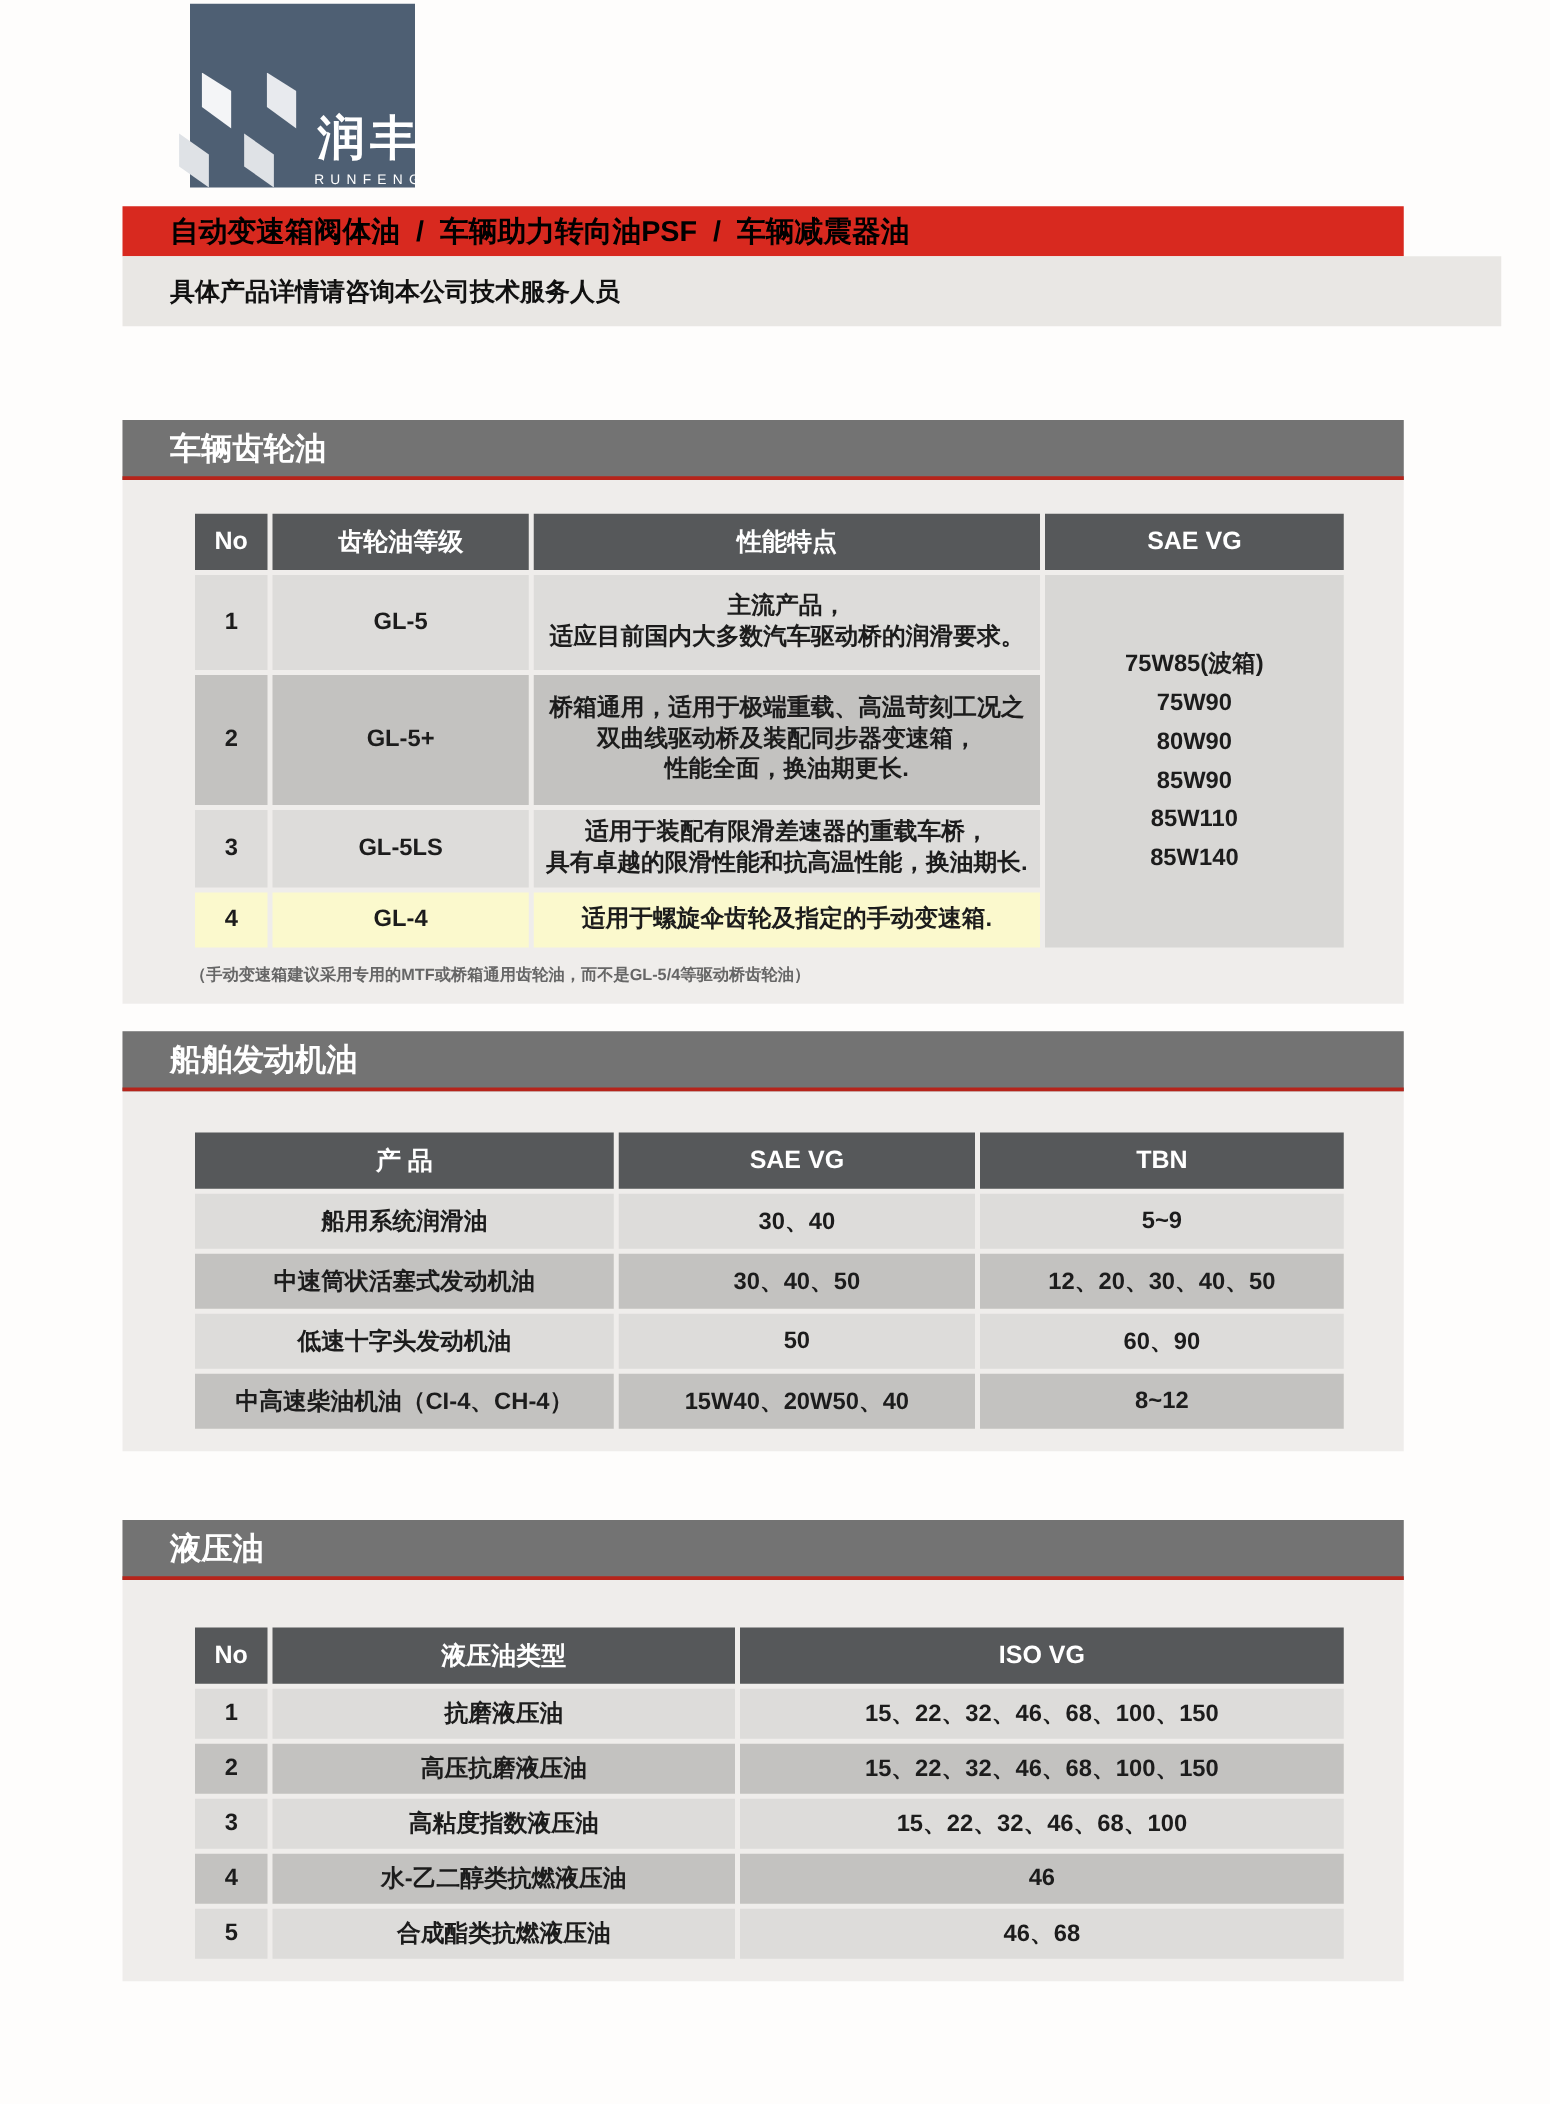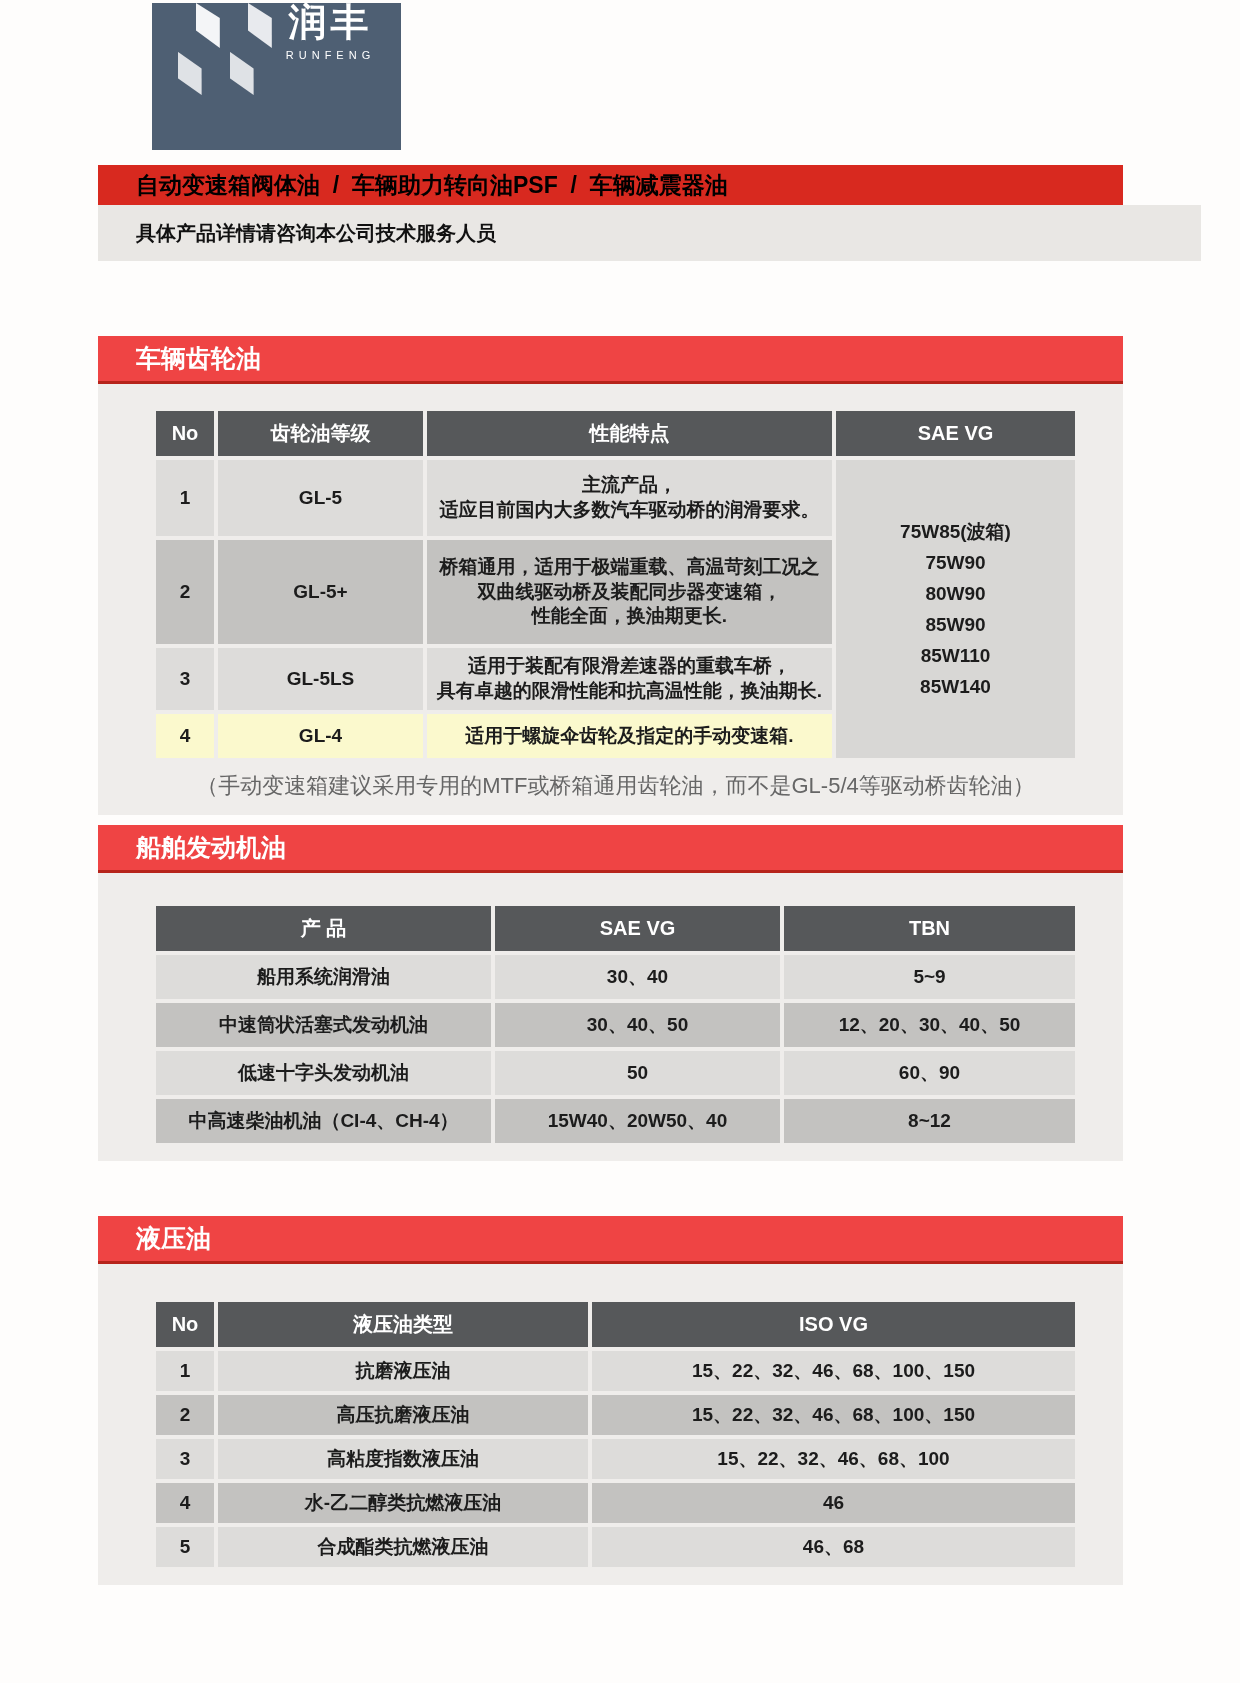--- a/index.html
+++ b/index.html
@@ -5,22 +5,22 @@
   html,body{margin:0;padding:0;}
   body{
     width:1240px;height:1683px;background:#ffffff;
     font-family:"Liberation Sans","DejaVu Sans",sans-serif;
     -webkit-font-smoothing:antialiased;
   }
   .page{position:relative;width:1240px;height:1683px;background:#fefdfc;overflow:hidden;}
 
   
   .logo{
-    position:absolute;left:152px;top:3px;width:249px;height:147px;
-    background:#4e5f73;display:flex;align-items:flex-start;justify-content:center;gap:14px;
+    position:absolute;left:152px;top:3px;width:180px;height:147px;
+    background:#4e5f73;display:flex;align-items:flex-end;justify-content:center;gap:14px;
   }
   .logo-marks{display:flex;gap:10px;}
   .mark{position:relative;width:42px;height:92px;}
   .mark i{position:absolute;display:block;}
   .mark .sa{left:8px;top:0;width:34px;height:50px;background:#f4f5f7;
     clip-path:polygon(30% 0,100% 30%,100% 90%,30% 55%);}
   .mark .sb{left:0;top:44px;width:34px;height:48px;background:#dfe2e6;
     clip-path:polygon(0 10%,70% 45%,70% 100%,0 65%);}
   .mark.m2 .sa{background:#e8eaee;}
   .logo-text{display:flex;flex-direction:column;align-items:center;}
@@ -38,21 +38,21 @@
     background:#e9e7e4;display:flex;align-items:center;
   }
   .subnote span{color:#111111;font-size:20px;font-weight:bold;padding-left:38px;}
 
   
   .section{position:absolute;left:98px;width:1025px;background:#efedeb;}
   .sec-gear{top:336px;min-height:440px;}
   .sec-marine{top:825px;min-height:311px;}
   .sec-hyd{top:1196px;min-height:364px;margin-top:20px;}
   .sec-header{
-    height:45px;background:#ef4444;border-bottom:3px solid #b6241b;
+    height:45px;background:#737373;border-bottom:3px solid #b6241b;
     display:flex;align-items:center;
   }
   .sec-header span{color:#ffffff;font-size:25px;font-weight:bold;padding-left:38px;}
   .sec-body{padding:0 44px 14px 54px;}
 
   
   table.tbl{border-collapse:separate;border-spacing:4px;width:100%;table-layout:fixed;}
   table.tbl th{
     background:#56585a;color:#ffffff;font-size:20px;font-weight:bold;
     height:45px;text-align:center;padding:0 4px;
@@ -68,21 +68,21 @@
   td.sae-merged{
     background:#d8d7d5 !important;white-space:pre-line;
     font-size:20px;line-height:31px;
   }
   .gear-tbl{margin-top:23px;}
   .gear-tbl tr.h1{height:76px;}
   .gear-tbl tr.h2{height:104px;}
   .gear-tbl tr.h3{height:62px;}
   .gear-tbl tr.h4{height:44px;}
   .footnote{
-    text-align:center;color:#666666;font-size:22px;font-weight:normal;margin-top:9px;
+    color:#666666;font-size:13px;font-weight:bold;margin-top:9px;
   }
   .marine-tbl{margin-top:29px;}
   .marine-tbl tr.row{height:44px;}
   .hyd-tbl{margin-top:34px;}
   .hyd-tbl tr.row{height:40px;}
 </style>
 </head>
 <body>
 
 <div class="page">

